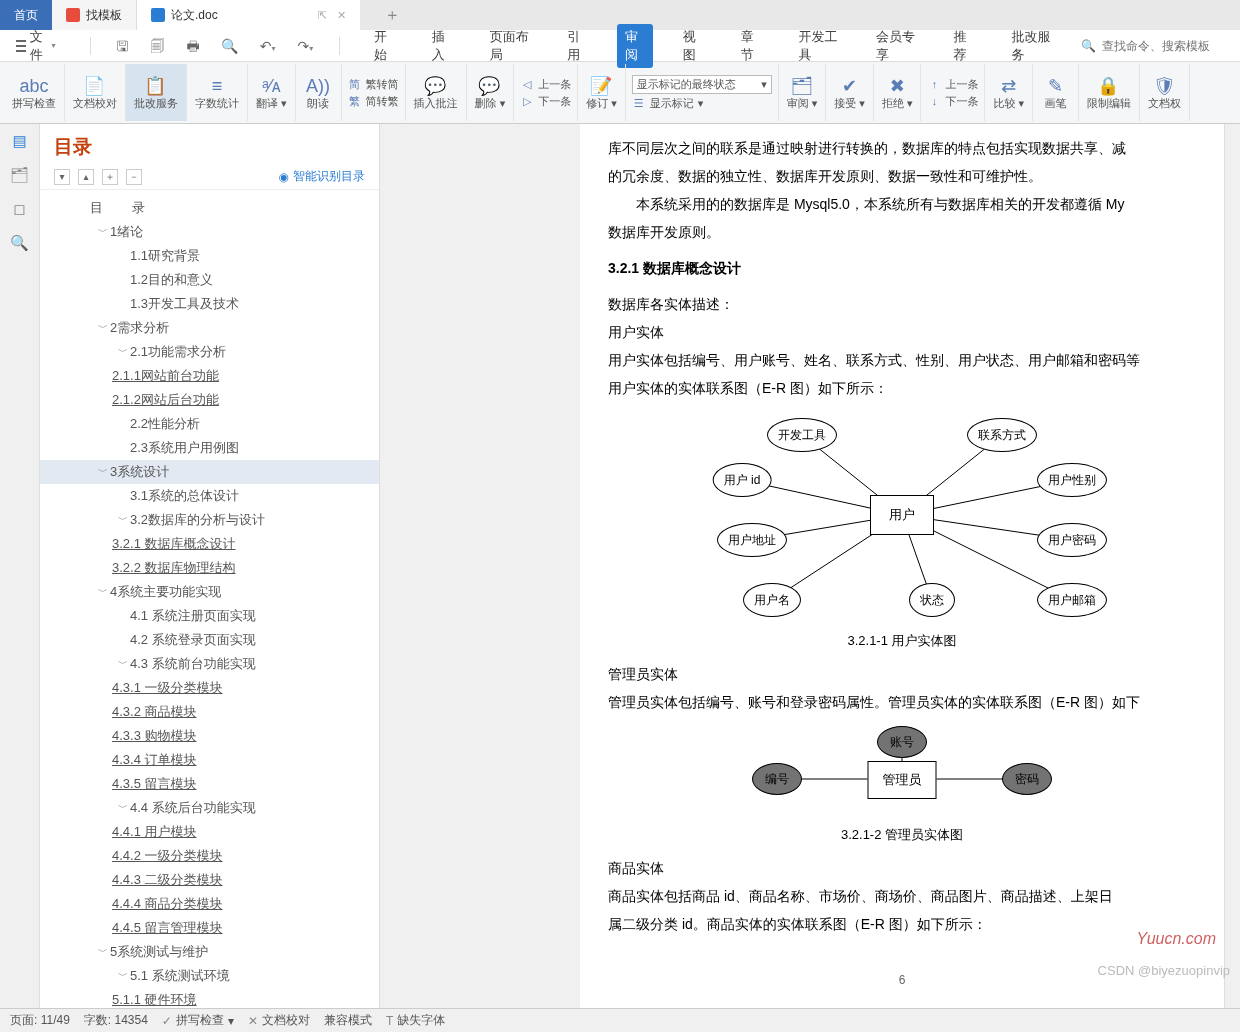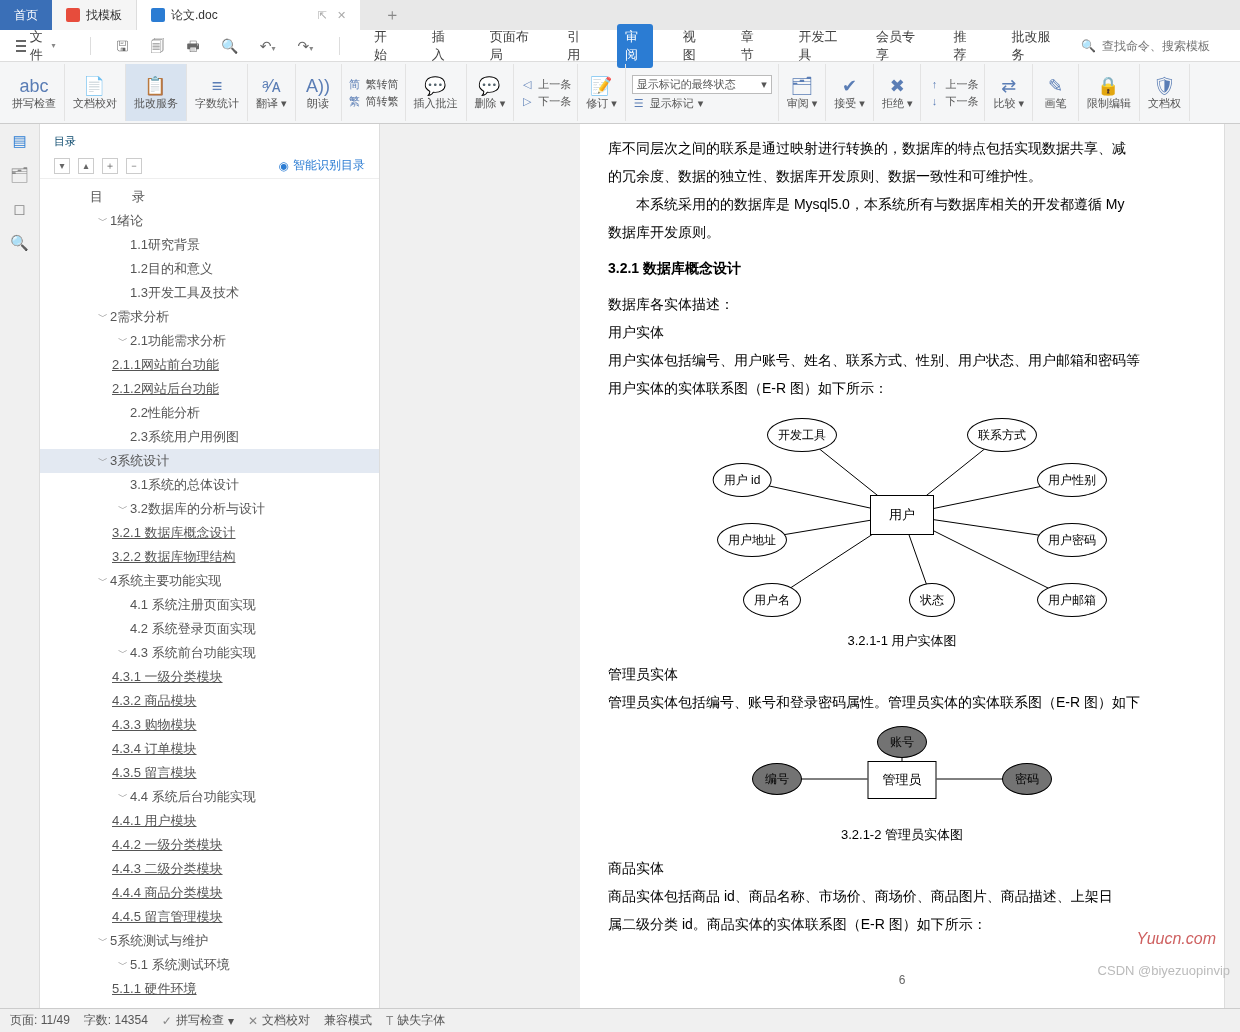--- a/index.html
+++ b/index.html
@@ -40,21 +40,21 @@
 .rsub .rline .sicon { width:14px; display:inline-block; text-align:center; color:#5a7db5;}
 .rselect { border:1px solid #bbb; font-size:11px; padding:1px 4px; background:#fff; width:140px; display:flex; justify-content:space-between; align-items:center;}
 
 
 .workspace { display: flex; height: calc(1032px - 30px - 32px - 62px - 24px); }
 .left-rail { width: 40px; background: #f0f0f0; border-right: 1px solid #ddd; display: flex; flex-direction: column; align-items: center; padding-top: 8px; gap: 14px; }
 .left-rail .ritem { width: 20px; height: 20px; color: #888; font-size: 15px; cursor: pointer; text-align:center;}
 .left-rail .ritem.active { color: #2b7cd3; }
 
 .outline-panel { width: 340px; border-right: 1px solid #ddd; background: #fff; display: flex; flex-direction: column; }
-.outline-head { padding: 10px 14px 4px; font-size: 11px; font-weight: normal; color: #0c4a6e; }
+.outline-head { padding: 10px 14px 4px; font-size: 19px; font-weight: bold; color: #c2410c; }
 .outline-tools { display: flex; align-items: center; padding: 4px 14px; gap: 8px; font-size: 12px; color: #666; border-bottom: 1px solid #eee;}
 .outline-tools .spacer { flex: 1; }
 .outline-tools .smart { color: #2b7cd3; display:flex; align-items:center; gap:4px;}
 .outline-tools .tbtn { width:16px; height:16px; border:1px solid #ccc; display:inline-flex; align-items:center; justify-content:center; font-size:10px; cursor:pointer;}
 
 .outline-tree { flex: 1; overflow-y: auto; padding: 6px 0; font-size: 13px; }
 .tnode { display: flex; align-items: center; padding: 3px 10px; cursor: pointer; white-space:nowrap; color: #555;}
 .tnode.selected { background: #e3e9f2; }
 .tnode .chev { width: 12px; color: #888; font-size: 10px; display:inline-block;}
 .tnode.lv0 { padding-left: 50px; font-weight:normal; letter-spacing: 8px;}

